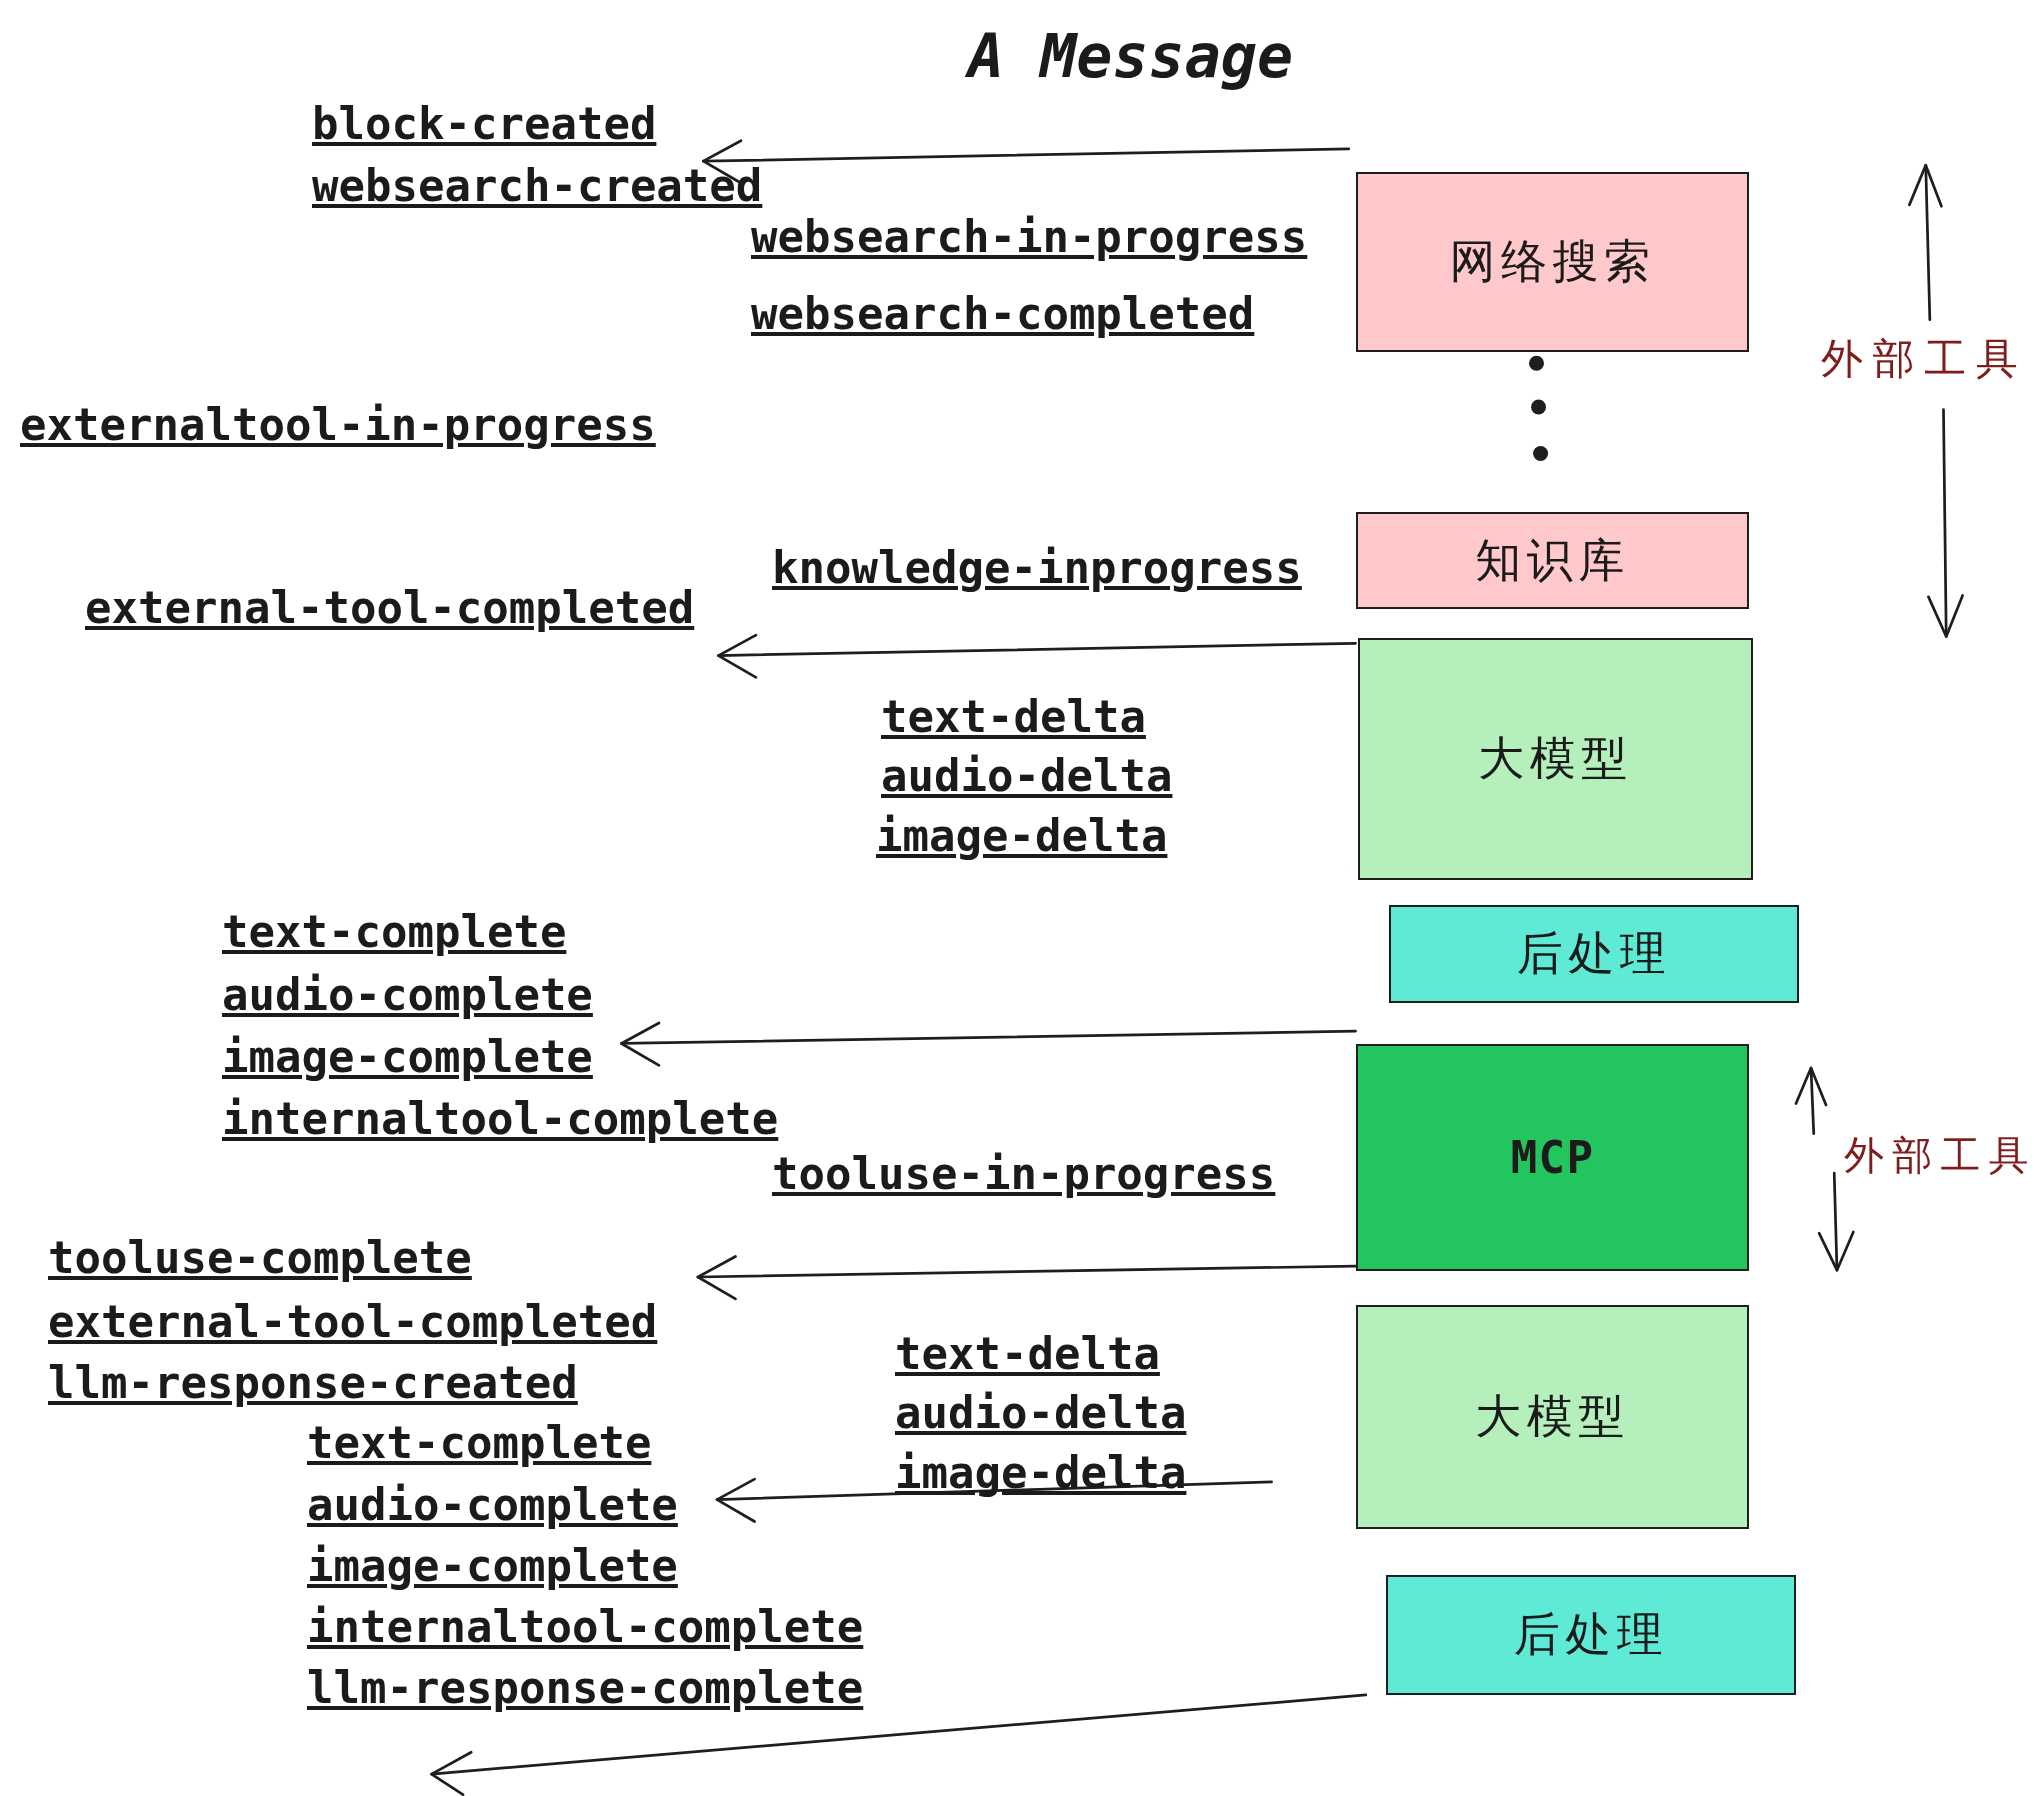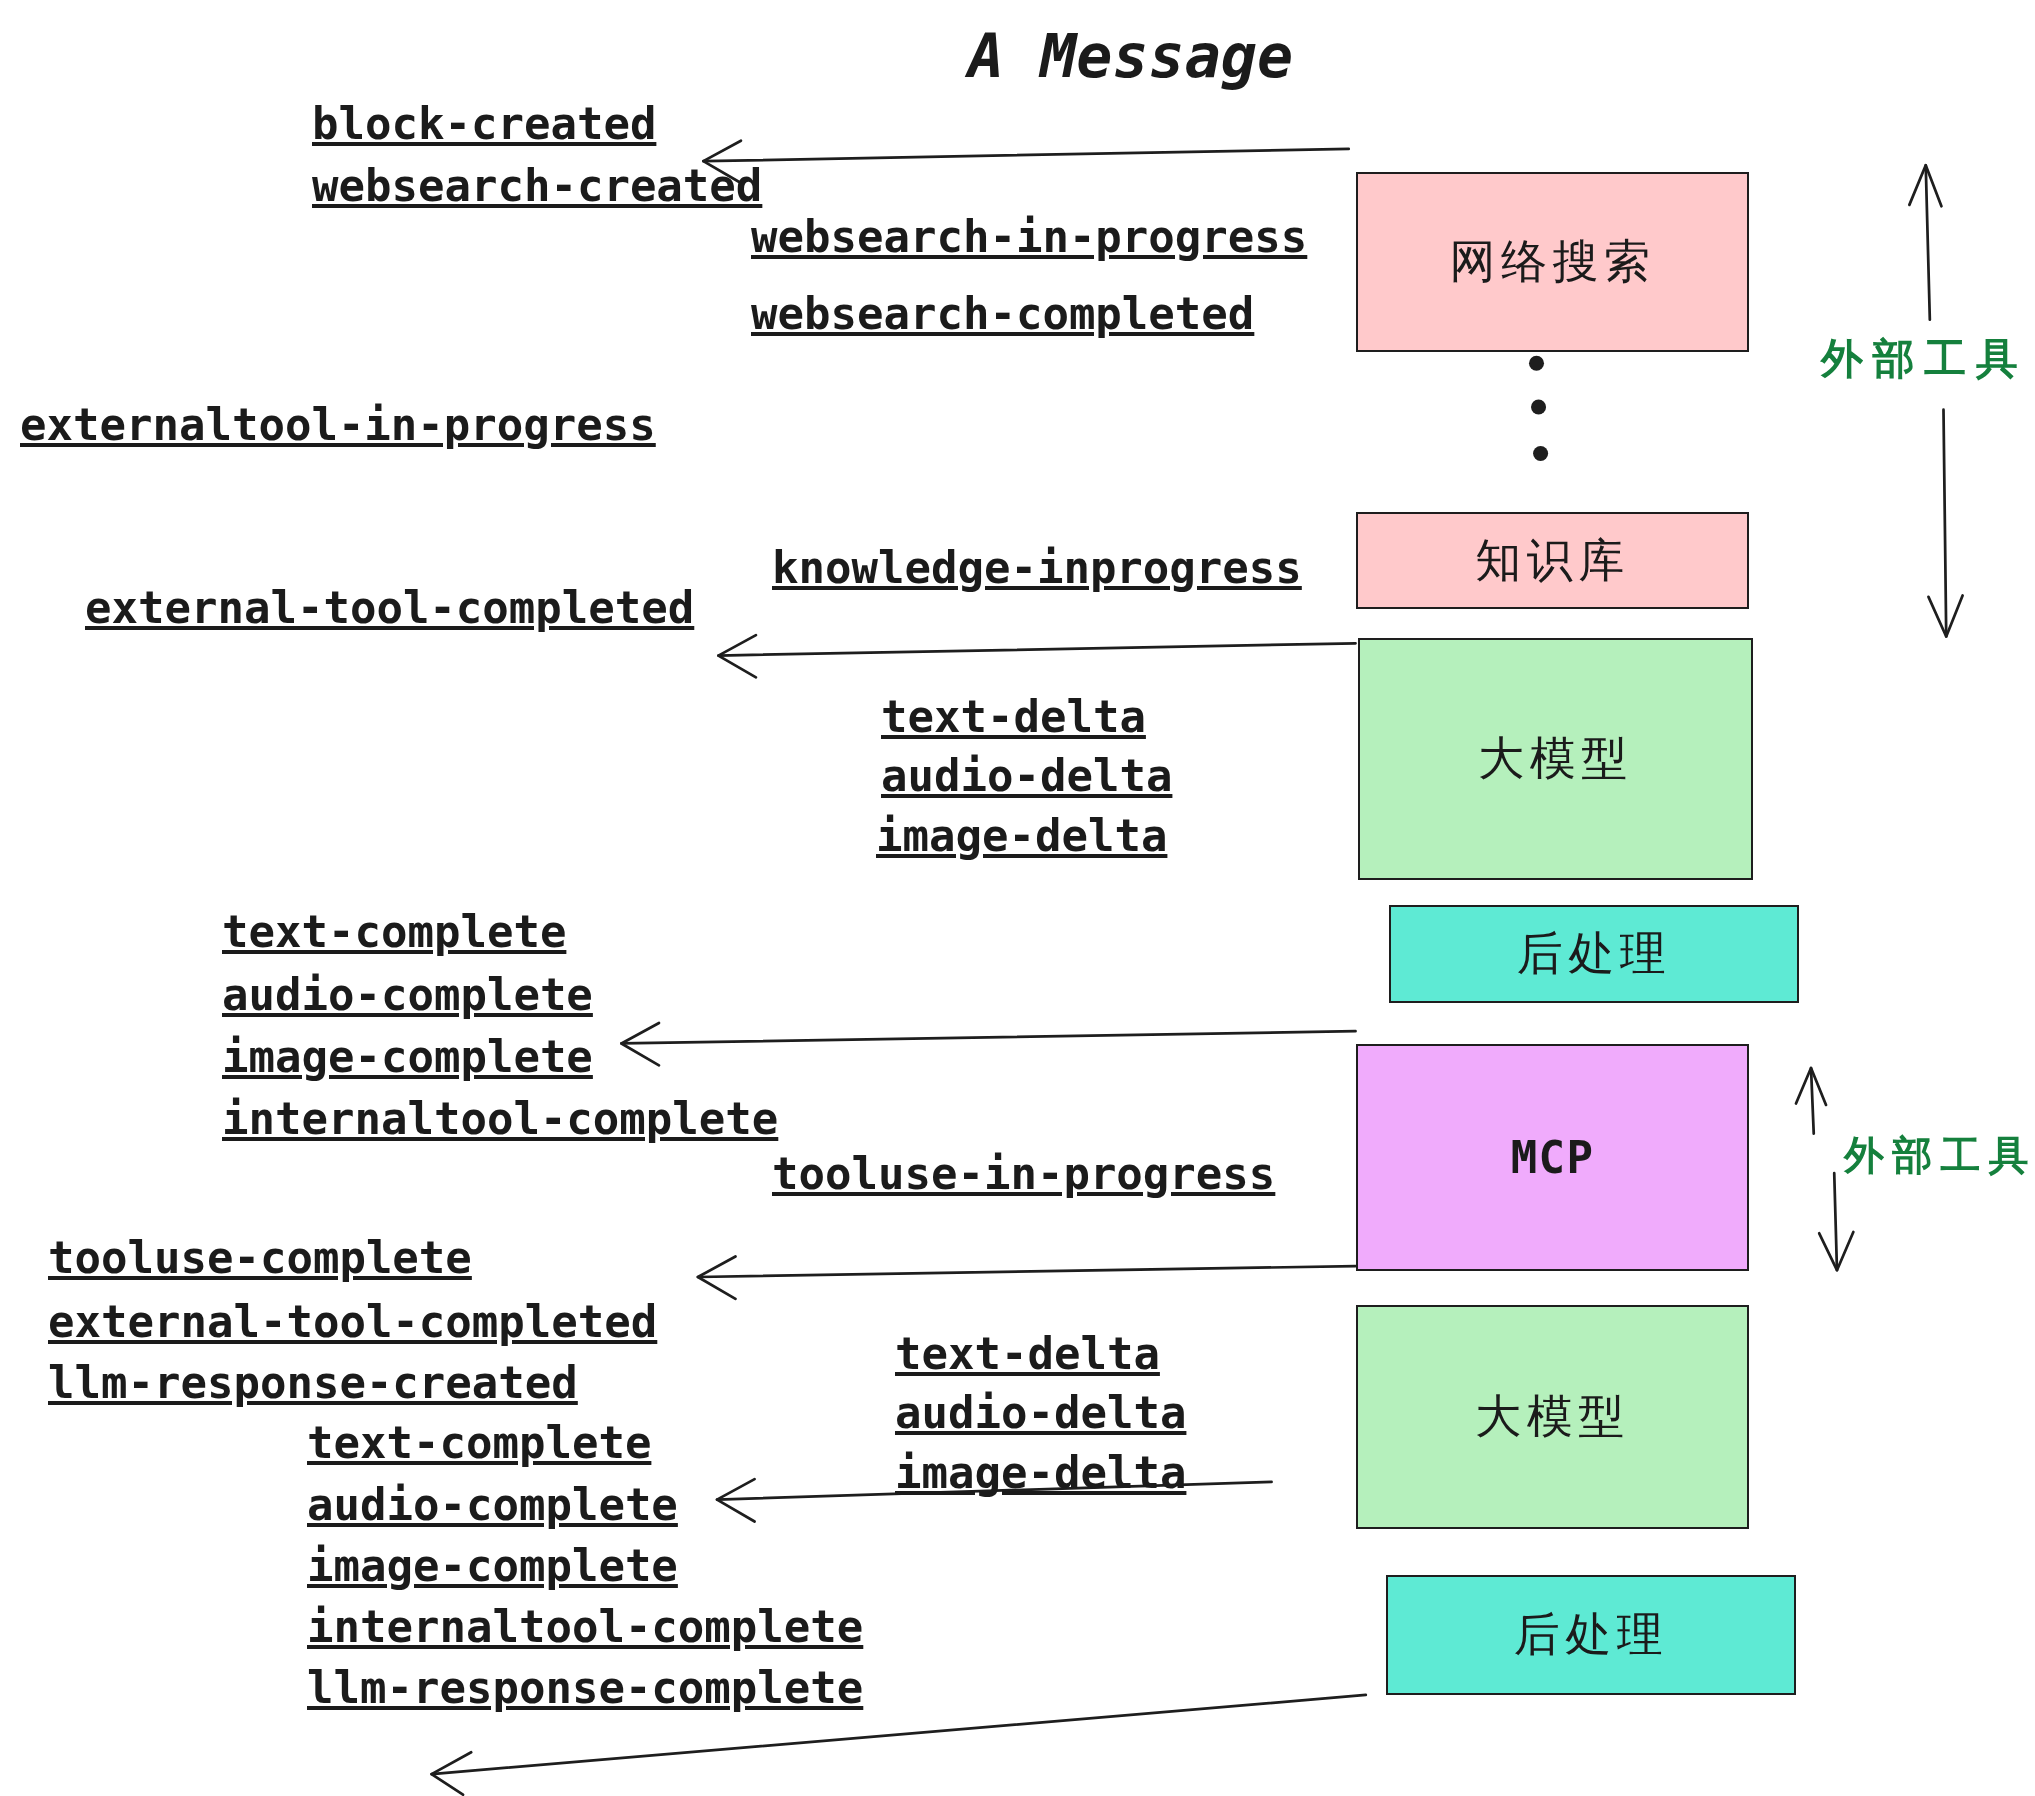--- a/index.html
+++ b/index.html
@@ -35,26 +35,26 @@
     font-size:46px;font-weight:500;letter-spacing:5.5px;
     color:#1b1b1b;white-space:nowrap;
   }
   .box-label-mono{
     font-family:"DejaVu Sans Mono","Liberation Mono",monospace;
     font-size:44px;font-weight:700;letter-spacing:1.4px;
     color:#1b1b1b;white-space:nowrap;
   }
   .bg-pink{background:#ffc9cb;}
   .bg-green{background:#b5f0bc;}
-  .bg-yellow{background:#f0abfc;}
+  .bg-yellow{background:#22c55e;}
   .bg-white{background:#5eead4;margin-left:20px;}
   .annot{
     position:absolute;
     font-family:"DejaVu Sans","Liberation Sans",sans-serif;
-    font-weight:700;color:#15803d;white-space:nowrap;
+    font-weight:400;color:#7f1d1d;white-space:nowrap;
   }
   .annot-1{font-size:42px;letter-spacing:9.6px;}
   .annot-2{font-size:40px;letter-spacing:8.2px;}
   svg.layer{position:absolute;left:0;top:0;}
 </style>
 </head>
 <body>
 
 <div id="canvas">
 

